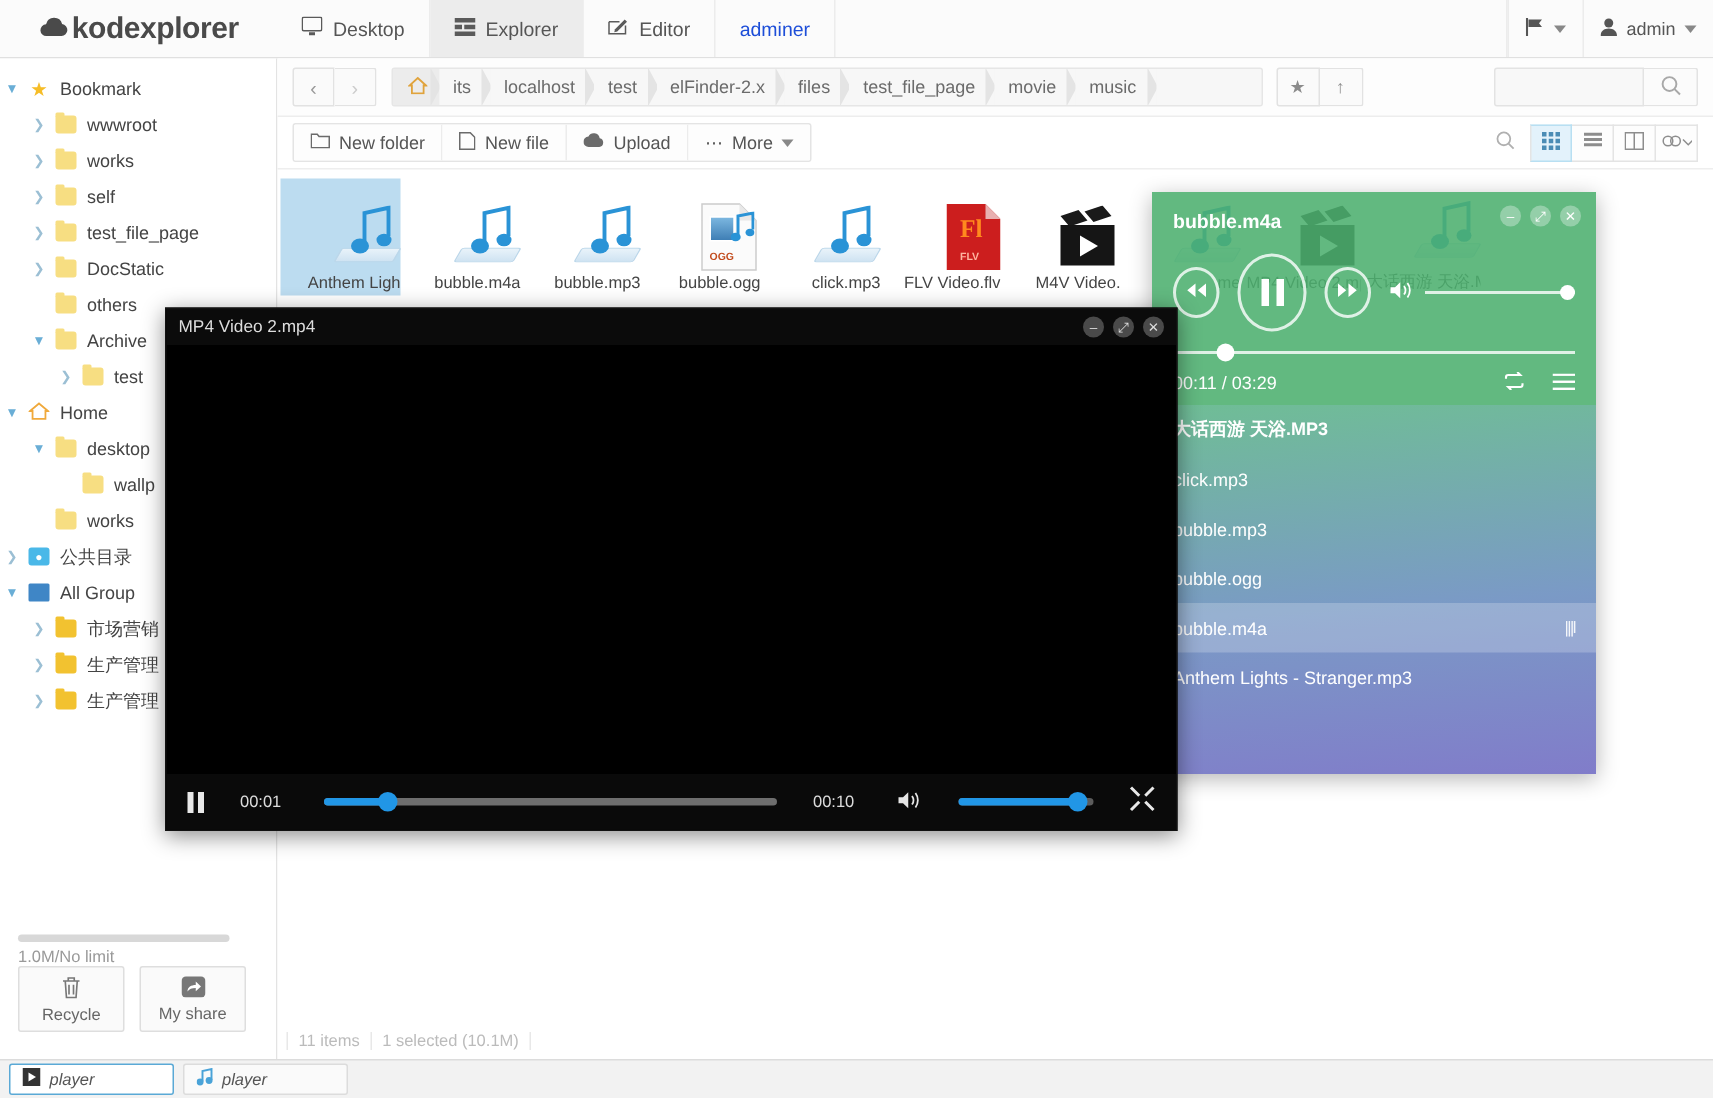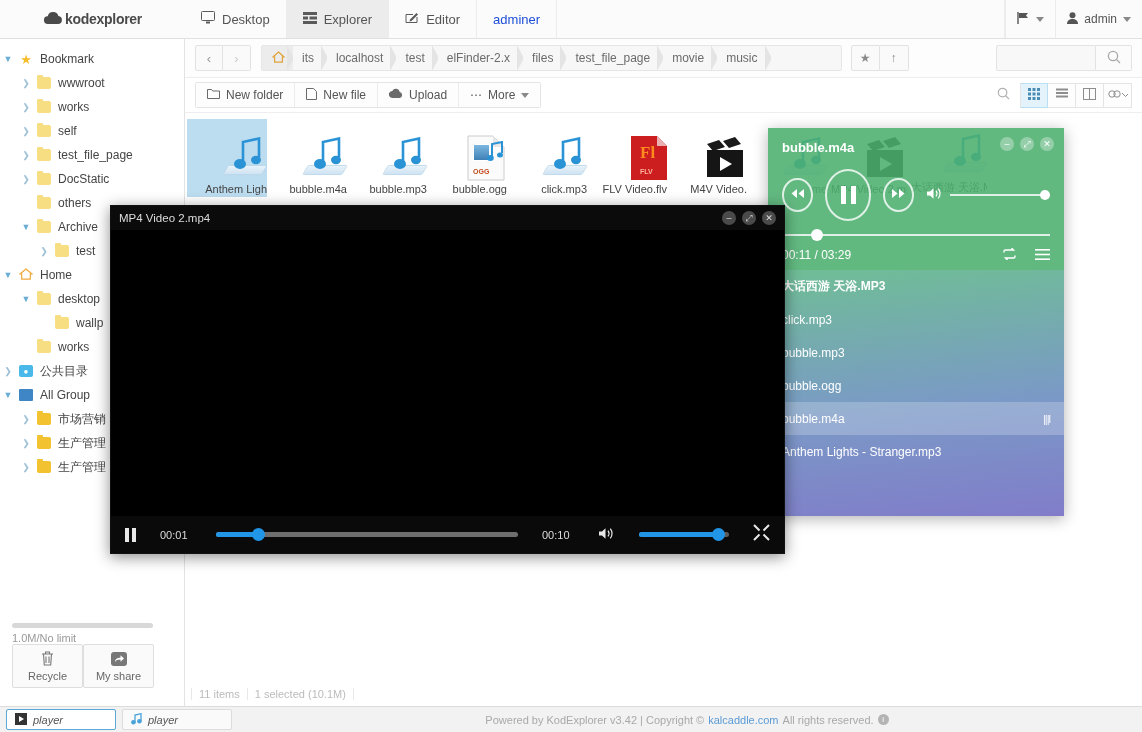--- a/index.html
+++ b/index.html
@@ -14,21 +14,21 @@
   #root { position: relative; width: 1142px; height: 732px; }
 
   
   .topbar {
     position: absolute; top: 0; left: 0; width: 1142px; height: 39px;
     background: #fbfbfb; border-bottom: 1px solid #e0e0e0;
     display: flex; align-items: stretch;
   }
   .logo {
     width: 185px; display: flex; align-items: center; justify-content: center;
-    font-size: 14px; font-weight: bold; color: #4a4a4a; letter-spacing: -.3px;
+    font-size: 20px; font-weight: bold; color: #4a4a4a; letter-spacing: -.3px;
   }
   .logo .cloud { margin-right: 2px; display: inline-block; }
   .tabs { display: flex; align-items: stretch; }
   .tab {
     display: flex; align-items: center; gap: 7px;
     padding: 0 16px; border-right: 1px solid #ececec;
     font-size: 13px; color: #555; cursor: default;
     background: transparent;
   }
   .tab.active { background: #ececec; }
@@ -65,21 +65,21 @@
   .homeico { color:#f0a93b; font-size:12px; }
   .pubico { width:14px;height:12px;background:#4ab8e8;border-radius:2px;display:flex;align-items:center;justify-content:center;color:#fff;font-size:8px;}
   .grpico { width:14px;height:12px;background:#3f86c6;border-radius:1px;}
   .tlabel { padding-left: 4px; }
 
   .quota {
     position:absolute; bottom: 88px; left: 0; width: 184px; padding: 0 12px;
   }
   .quota-bar { height: 5px; background: #d8d8d8; border-radius: 3px; width: 141px; margin-bottom:4px;}
   .quota-txt { font-size: 11px; color: #999; }
-  .sidebtns { position:absolute; bottom:28px; left:0; width:184px; display:flex; gap:0; padding: 16px 12px;}
+  .sidebtns { position:absolute; bottom:28px; left:0; width:184px; display:flex; gap:10px; padding: 16px 12px;}
   .sbtn {
     width: 71px; height: 44px; border:1px solid #dedede; background:#fafafa;
     display:flex; flex-direction:column; align-items:center; justify-content:center;
     gap:2px; border-radius:2px; font-size:11px; color:#666;
   }
   .sbtn .g { font-size: 15px; color:#777; line-height:1; }
 
   
   .main { position:absolute; top:39px; left:185px; width:957px; height:693px; background:#fff; }
   .pathbar {
@@ -885,21 +885,15 @@
     <div class="tk">
       <span>
         <svg width="11" height="12" viewBox="0 0 11 12">
             <path d="M4 9V2l6-1.3V8" fill="none" stroke="#4aa3d8" stroke-width="1.3"></path>
             <circle cx="2.4" cy="9.3" r="2.3" fill="#4aa3d8"></circle>
             <circle cx="8.4" cy="8.3" r="2.3" fill="#4aa3d8"></circle>
           </svg>
       </span>
       <span>player</span>
     </div>
-    <div class="footer">
-      <span>Powered by KodExplorer v3.42 | Copyright ©</span>
-      <a href="#">kalcaddle.com</a>
-      <span>All rights reserved.</span>
-      <span class="fico-info">i</span>
-    </div>
   </div>
 
 </div>
 
 </body></html>

